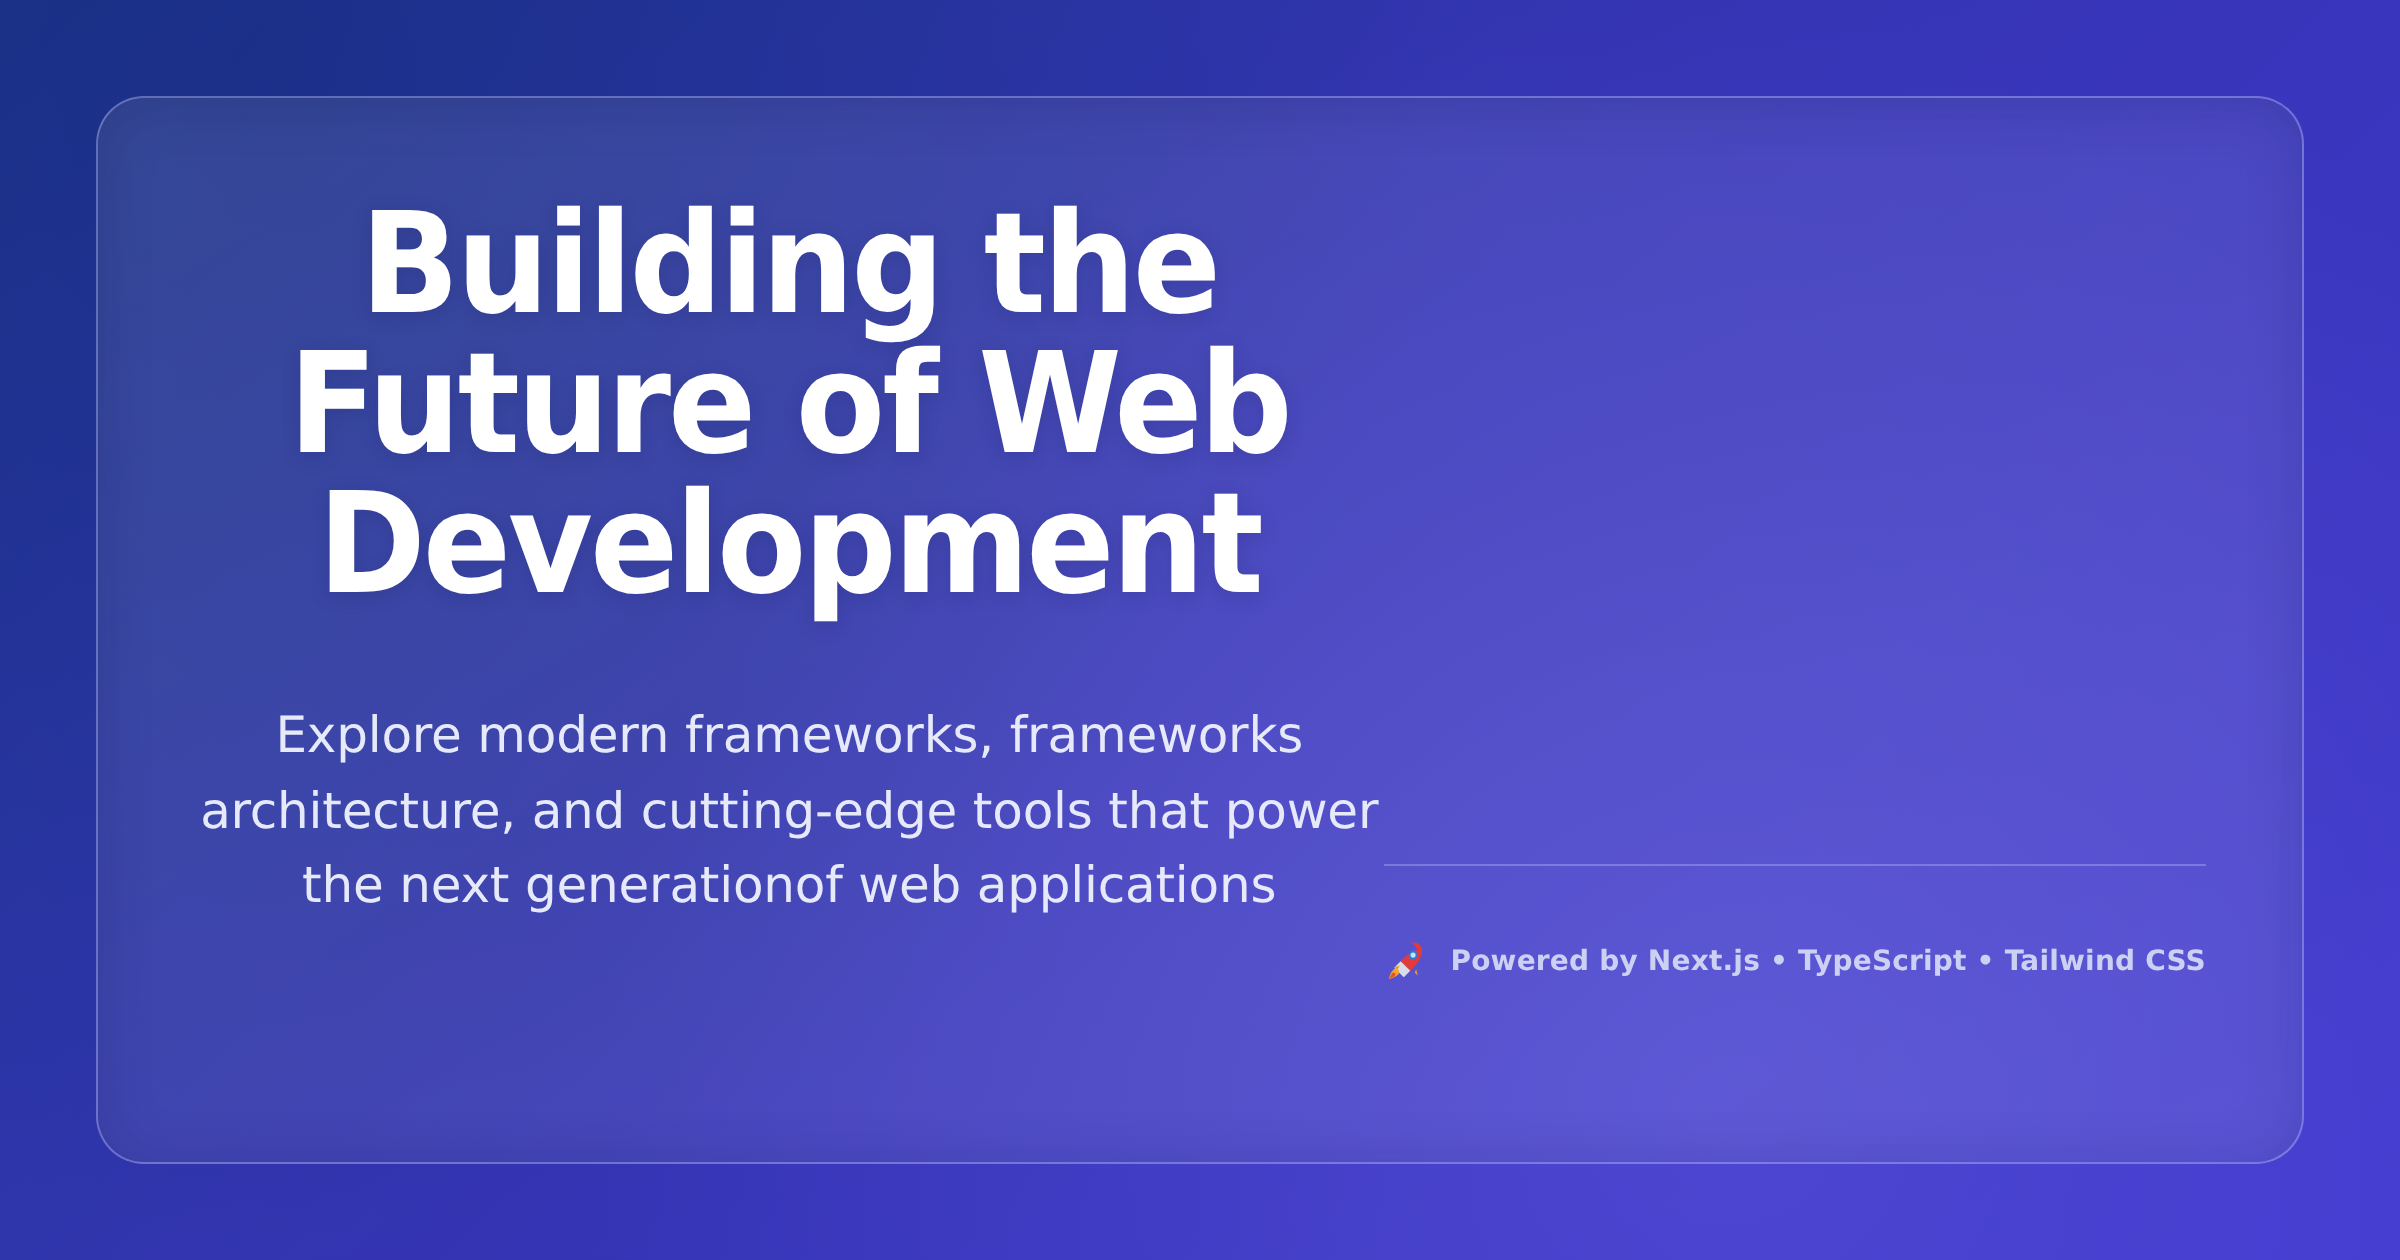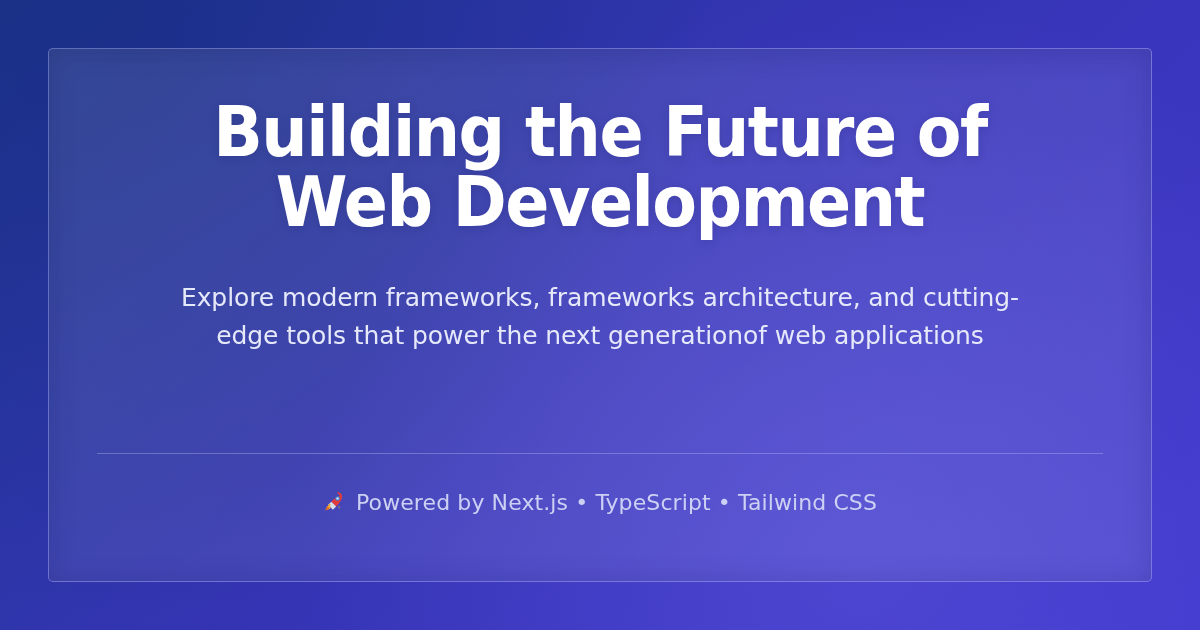--- a/index.html
+++ b/index.html
@@ -43,30 +43,30 @@
     pointer-events: none;
   }
 
   
   .card {
     position: absolute;
     left: 48px;
     top: 48px;
     width: 1104px;
     height: 534px;
-    border-radius: 5px;
+    border-radius: 24px;
     border: 1px solid rgba(190,195,255,0.34);
     background: linear-gradient(150deg,
         rgba(255,255,255,0.115) 0%,
         rgba(255,255,255,0.085) 45%,
         rgba(255,255,255,0.105) 100%);
     box-shadow: 0 2px 28px rgba(10,15,70,0.18) inset;
     display: flex;
-    flex-direction: column;
-    padding: 44px 48px 31px 48px;
+    flex-direction: row;
+    padding: 44px 48px 52px 48px;
   }
 
   
   .content {
     flex: 1 1 auto;
     display: flex;
     flex-direction: column;
     align-items: center;
   }
 
@@ -113,22 +113,22 @@
   .footer-row {
     display: flex;
     align-items: center;
     justify-content: center;
     gap: 9px;
     height: 96px;
   }
 
   .footer-text {
     font-family: "DejaVu Sans", sans-serif;
-    font-size: 22px;
-    font-weight: 400;
+    font-size: 14px;
+    font-weight: 700;
     letter-spacing: 0.1px;
     color: #ccd1f4;
     white-space: nowrap;
   }
 
   .rocket-icon {
     width: 24px;
     height: 24px;
     flex: 0 0 auto;
     display: block;

